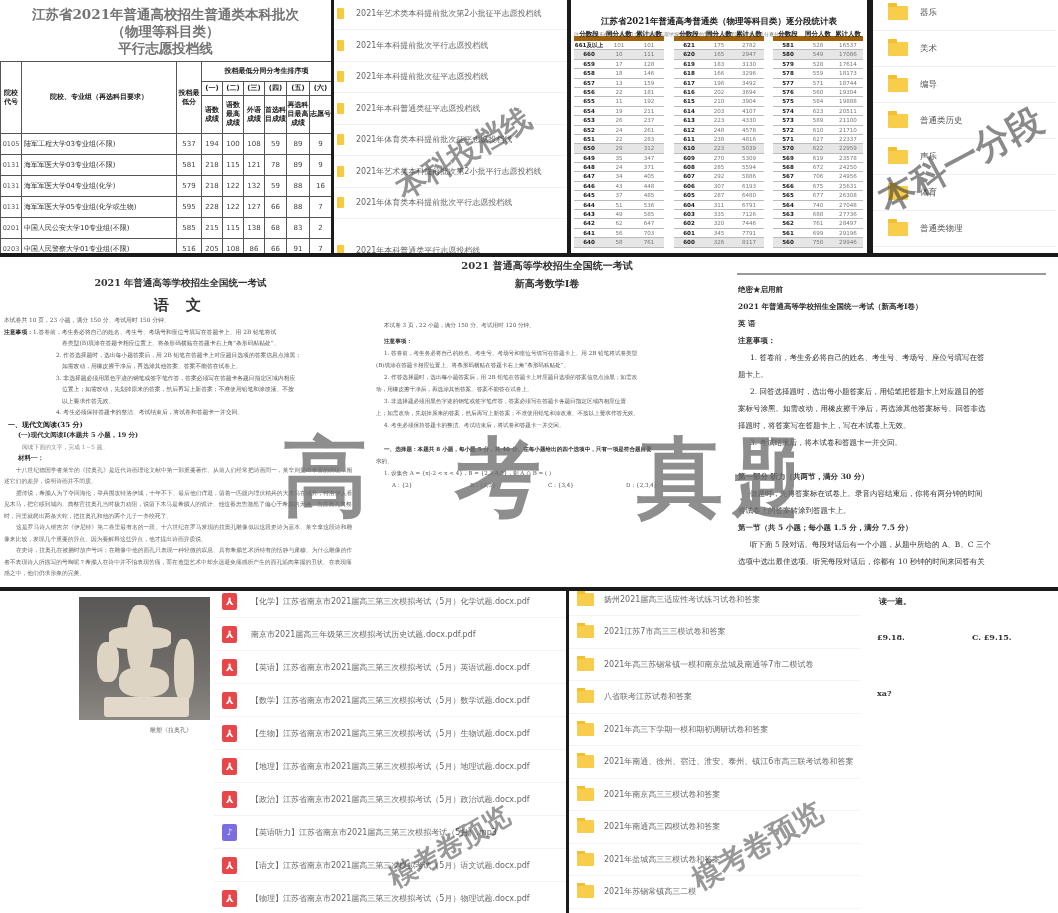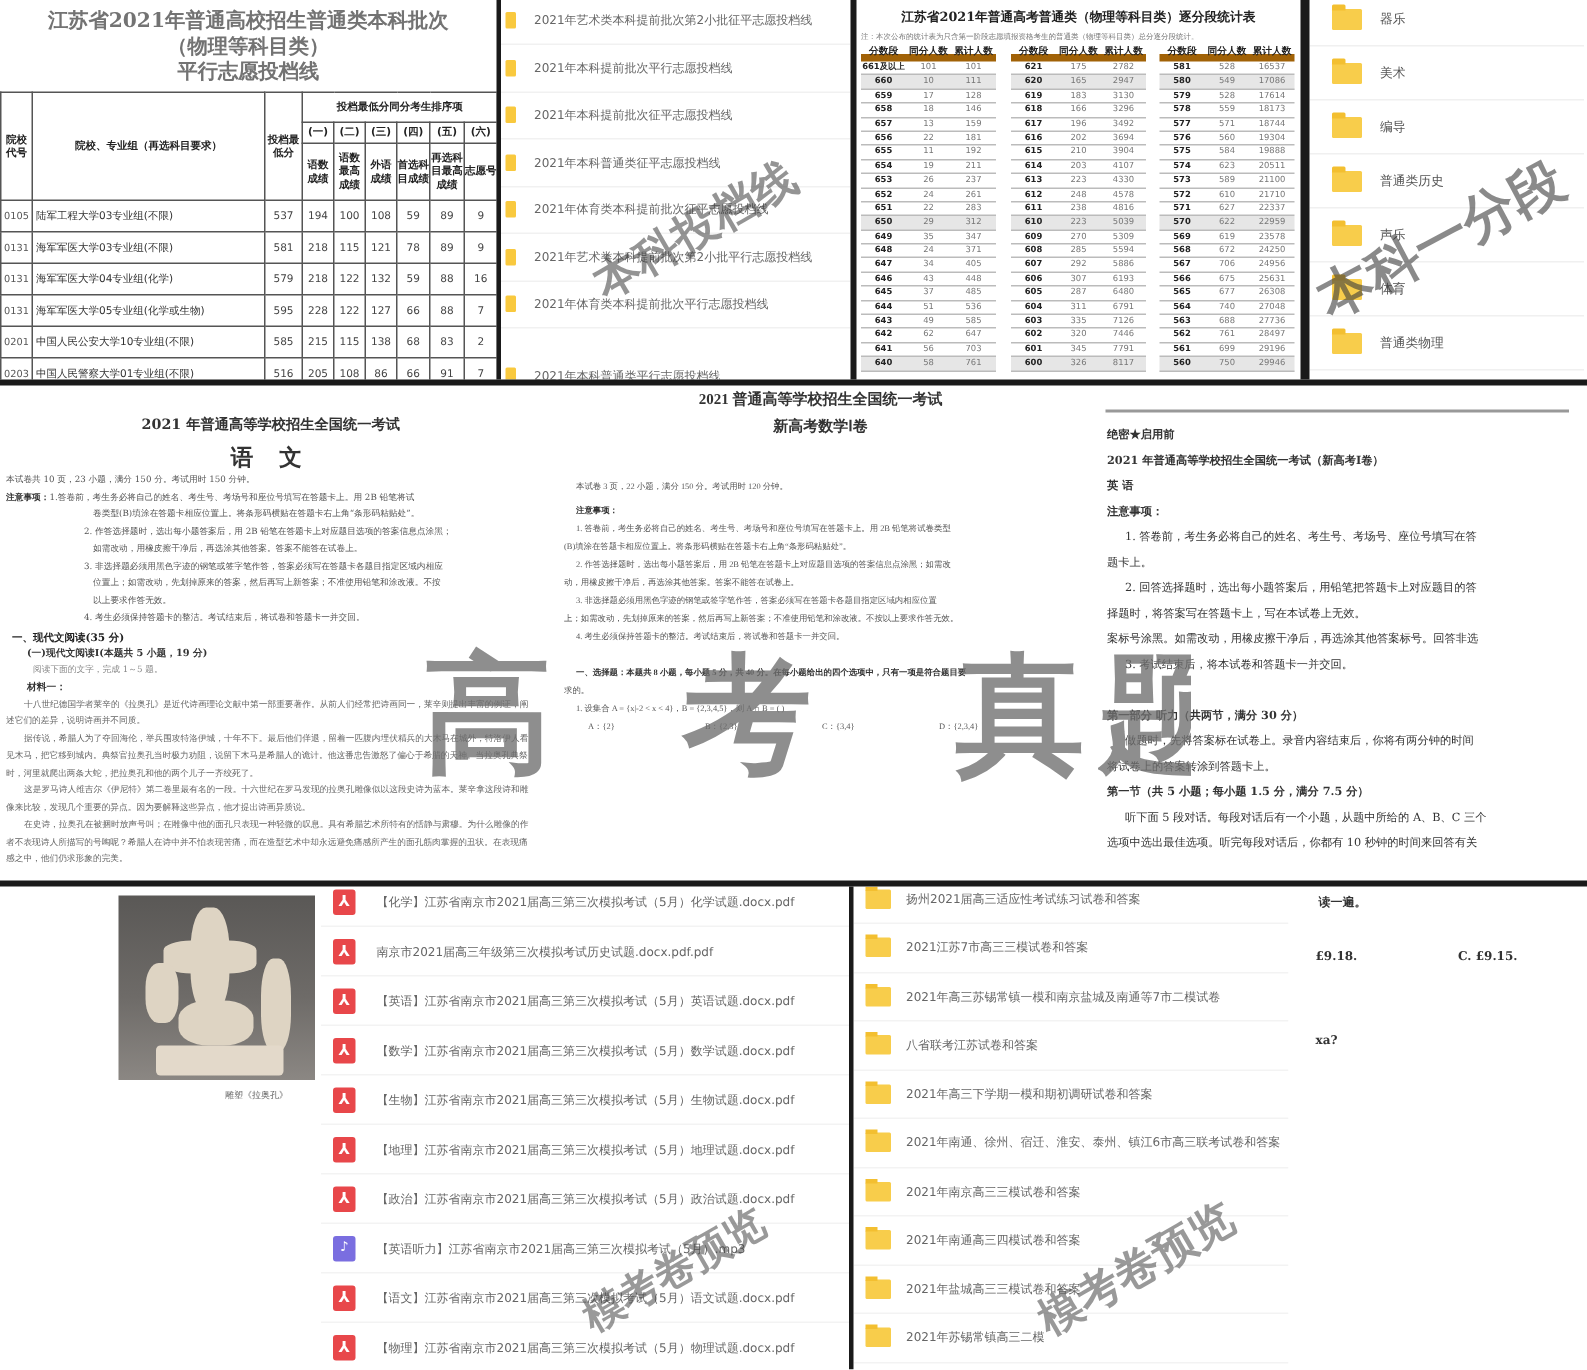--- a/index.html
+++ b/index.html
@@ -22,21 +22,21 @@
   #pA td.code { font-size: 6.5px; color: #555; }
 
   
   #pB { left: 334px; top: 0; width: 233px; height: 253px; }
   .flist-row { position: absolute; left: 0; height: 32px; width: 100%; display: flex; align-items: center; border-bottom: 1px solid #f1f1f1; }
   .fold-sm { width: 7px; height: 11px; background: #f9c93e; border-radius: 1px; margin-left: 3px; margin-right: 12px; flex: none; }
   .flist-text { font-size: 8px; color: #666; white-space: nowrap; }
 
   
   #pC { left: 571px; top: 0; width: 296px; height: 253px; }
-  #pC .ttl { text-align: center; font-family: "DejaVu Serif", serif; font-size: 8.5px; font-weight: bold; color: #222; margin-top: 6px; }
+  #pC .ttl { text-align: center; font-family: "DejaVu Serif", serif; font-size: 8.5px; font-weight: bold; color: #222; margin-top: 16px; }
   #pC .note { font-size: 5px; color: #777; margin: 3px 0 0 3px; white-space: nowrap; }
   .sd-col { position: absolute; top: 30px; width: 90px; }
   .sd-head { display: flex; font-size: 6.5px; font-weight: bold; color: #222; height: 11px; border-bottom: 5px solid #a16207; justify-content: space-between; }
   .sd-head span, .sd-row span { flex: 1; text-align: center; }
   .sd-row { display: flex; font-size: 5.6px; color: #777; height: 9.4px; line-height: 9px; border-bottom: 1px solid #bbb; }
   .sd-row span:first-child { color: #222; font-weight: bold; }
   .sd-row.shade { background: #e6e6e6; }
 
   
   #pD { left: 873px; top: 0; width: 185px; height: 253px; }
@@ -51,21 +51,21 @@
   #pE .h1 { text-align: center; font-weight: bold; font-size: 9.5px; margin-top: 20px; }
   #pE .h2 { text-align: center; font-weight: bold; font-size: 15px; margin-top: 6px; letter-spacing: 6px; }
   #pE p { font-size: 5.8px; line-height: 11.5px; color: #555; }
   #pE .ind { padding-left: 56px; }
   #pE .ind2 { padding-left: 62px; }
   #pE .sec { font-weight: bold; color: #222; font-size: 7px; padding-left: 8px; }
   #pE .sec2 { font-weight: bold; color: #333; font-size: 6.5px; padding-left: 18px; }
   #pE .body { text-indent: 12px; padding: 0 4px; color: #666; }
 
   
-  #pF { left: 364px; top: 257px; width: 366px; height: 232px; font-family: Liberation Serif, serif; }
+  #pF { left: 364px; top: 257px; width: 366px; height: 232px; }
   #pF .h1 { text-align: center; font-size: 10px; font-weight: bold; margin-top: 2px; }
   #pF .h2 { text-align: center; font-size: 10px; font-weight: bold; margin-top: 4px; }
   #pF p { font-size: 5.6px; color: #555; line-height: 12px; padding: 0 15px 0 12px; }
   #pF .opts { display: flex; font-size: 5.6px; color: #555; padding-left: 28px; line-height: 12px; }
   #pF .opts span { width: 78px; }
 
   
   #pG { left: 733px; top: 257px; width: 325px; height: 330px; }
   #pG .rule { height: 2px; background: #999; margin: 16px 12px 0 4px; }
   #pG p { font-size: 7.5px; color: #333; line-height: 17px; padding: 0 10px 0 5px; }
@@ -707,22 +707,22 @@
 
 <div class="panel doc" id="pG">
   <div class="rule"></div>
   <p style="margin-top:6px; font-weight:bold">绝密★启用前</p>
   <p class="ttl">2021 年普通高等学校招生全国统一考试（新高考Ⅰ卷）</p>
   <p class="ttl">英 语</p>
   <p style="font-weight:bold">注意事项：</p>
   <p class="ind">1. 答卷前，考生务必将自己的姓名、考生号、考场号、座位号填写在答</p>
   <p>题卡上。</p>
   <p class="ind">2. 回答选择题时，选出每小题答案后，用铅笔把答题卡上对应题目的答</p>
+  <p>案标号涂黑。如需改动，用橡皮擦干净后，再选涂其他答案标号。回答非选</p>
   <p>择题时，将答案写在答题卡上，写在本试卷上无效。</p>
-  <p>案标号涂黑。如需改动，用橡皮擦干净后，再选涂其他答案标号。回答非选</p>
   <p class="ind">3. 考试结束后，将本试卷和答题卡一并交回。</p>
   <p style="margin-top:17px; font-weight:bold">第一部分 听力（共两节，满分 30 分）</p>
   <p class="ind">做题时，先将答案标在试卷上。录音内容结束后，你将有两分钟的时间</p>
   <p>将试卷上的答案转涂到答题卡上。</p>
   <p style="font-weight:bold">第一节（共 5 小题；每小题 1.5 分，满分 7.5 分）</p>
   <p class="ind">听下面 5 段对话。每段对话后有一个小题，从题中所给的 A、B、C 三个</p>
   <p>选项中选出最佳选项。听完每段对话后，你都有 10 秒钟的时间来回答有关</p>
 </div>
 
 <div class="wm-big" style="left:282px; top:432px;">高</div>

